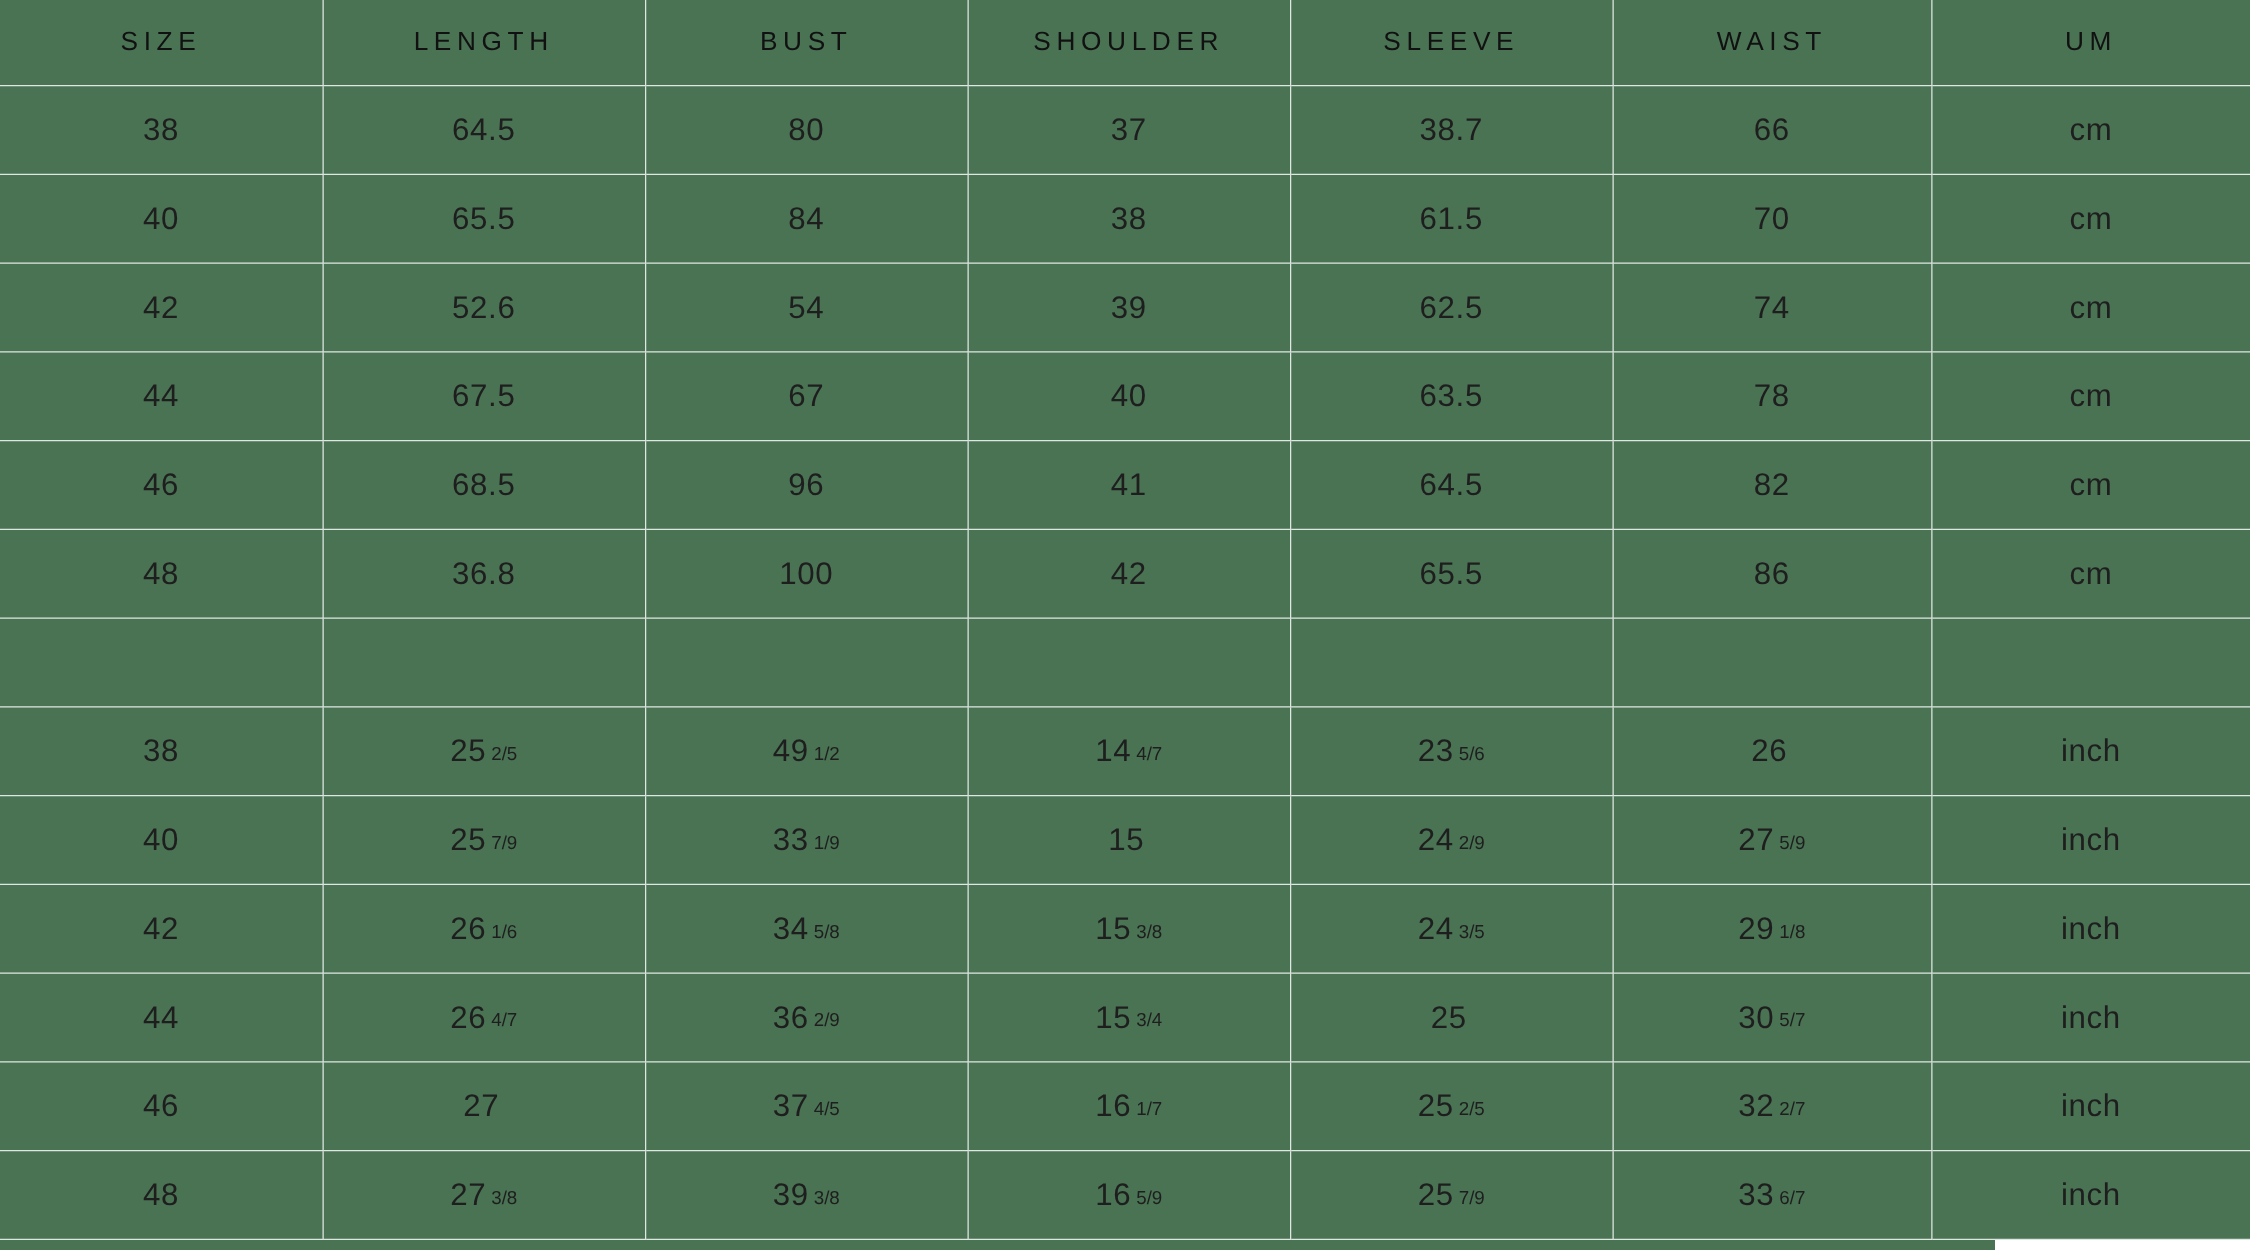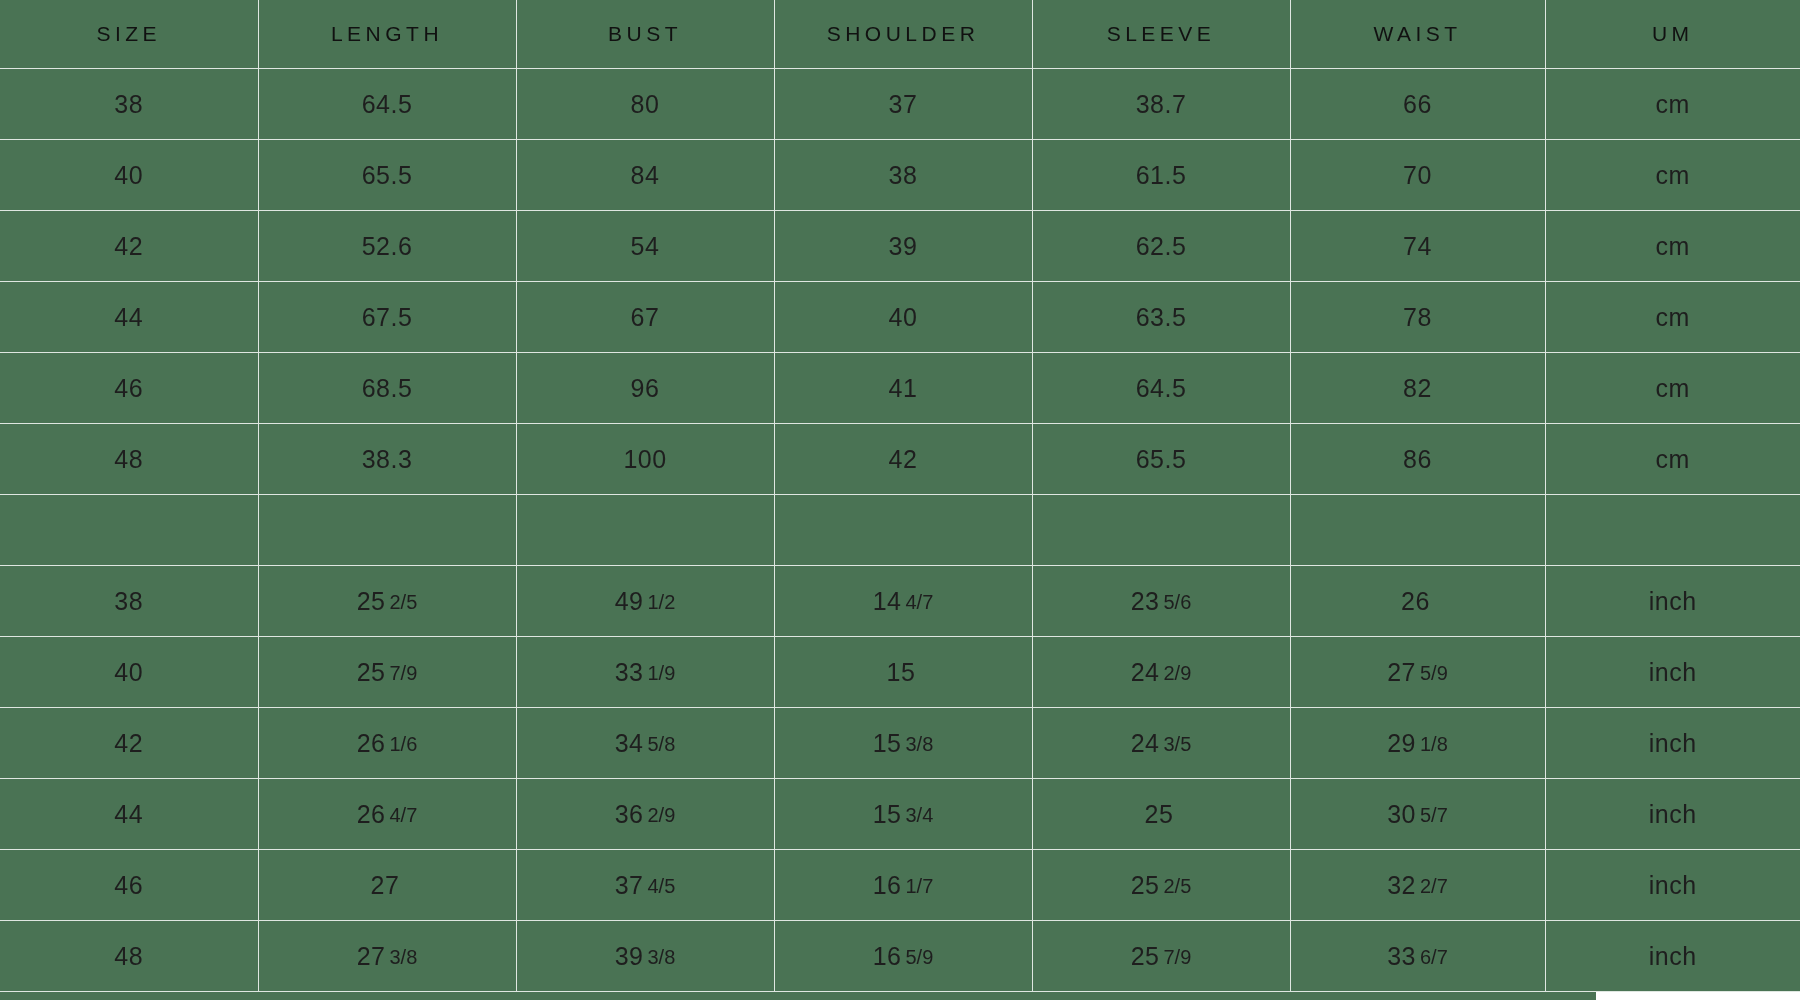--- a/index.html
+++ b/index.html
@@ -79,21 +79,21 @@
     font-size: 22px;
     letter-spacing: 1px;
   }
 
   
   tr.spacer td {
     height: 70px;
   }
 
   .frac {
-    font-size: 20px;
+    font-size: 15px;
     letter-spacing: 0;
     margin-left: 4px;
     vertical-align: 1px;
   }
 
   .val-whole { white-space: nowrap; }
 </style>
 </head>
 <body>
 
@@ -166,21 +166,21 @@
         <td>68.5</td>
         <td>96</td>
         <td>41</td>
         <td>64.5</td>
         <td>82</td>
         <td class="um">cm</td>
       </tr>
 
       <tr>
         <td>48</td>
-        <td>38.3</td>
+        <td>36.8</td>
         <td>100</td>
         <td>42</td>
         <td>65.5</td>
         <td>86</td>
         <td class="um">cm</td>
       </tr>
 
       <tr class="spacer">
         <td></td>
         <td></td>

